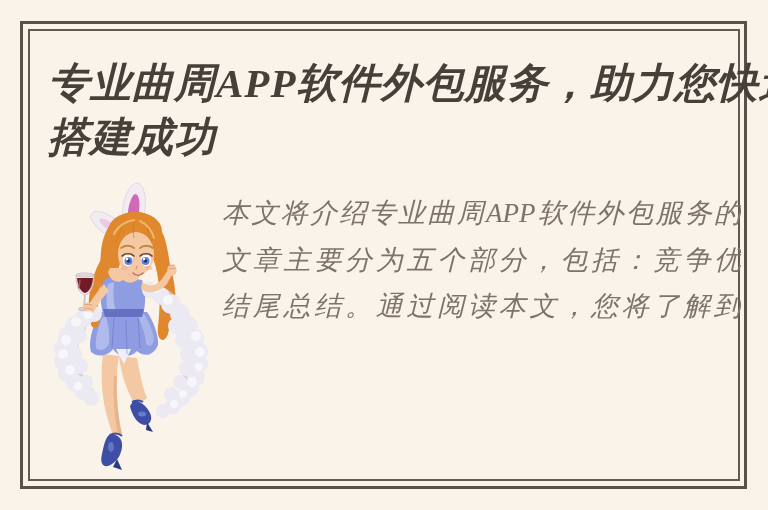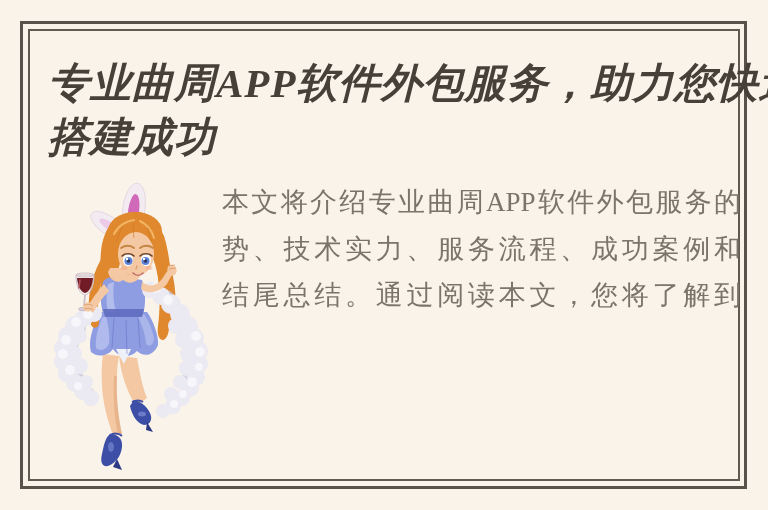--- a/index.html
+++ b/index.html
@@ -17,22 +17,22 @@
   }
   .title{
     position:absolute;left:48px;top:56px;margin:0;z-index:4;
     color:#474039;font-size:41px;line-height:54px;font-weight:bold;font-style:italic;
     letter-spacing:1px;white-space:nowrap;
     font-family:"Liberation Serif","DejaVu Serif",serif;
   }
   .title-line{display:block;}
   .illustration{position:absolute;left:50px;top:168px;width:205px;height:312px;z-index:3;}
   .article{
-    position:absolute;left:222px;top:179px;width:519px;z-index:2;
-    color:#7c746a;font-size:27px;
+    position:absolute;left:222px;top:190px;width:519px;z-index:2;
+    color:#7c746a;font-size:27px;font-style:italic;
   }
   .article-line{
     margin:0;height:46.5px;line-height:46.5px;
     text-align:justify;text-align-last:justify;text-justify:inter-character;
     overflow:hidden;
   }
 </style>
 </head>
 <body>
 
@@ -231,17 +231,17 @@
       <g>
         <ellipse cx="38" cy="139" rx="5" ry="4.5" fill="#f4c8a2"></ellipse>
         <path d="M34,137 C37,136 41,136 43,138 M34,141 C37,140 41,140 43,142" stroke="#d69a72" stroke-width="0.8" fill="none"></path>
       </g>
 
     </svg>
   </div>
 
   <div class="article">
     <p class="article-line">本文将介绍专业曲周APP软件外包服务的</p>
-    <p class="article-line">势、技术实力、服务流程、成功案例和</p>
+    <p class="article-line">文章主要分为五个部分，包括：竞争优</p>
     <p class="article-line">结尾总结。通过阅读本文，您将了解到</p>
   </div>
 
 </div>
 
 </body></html>

